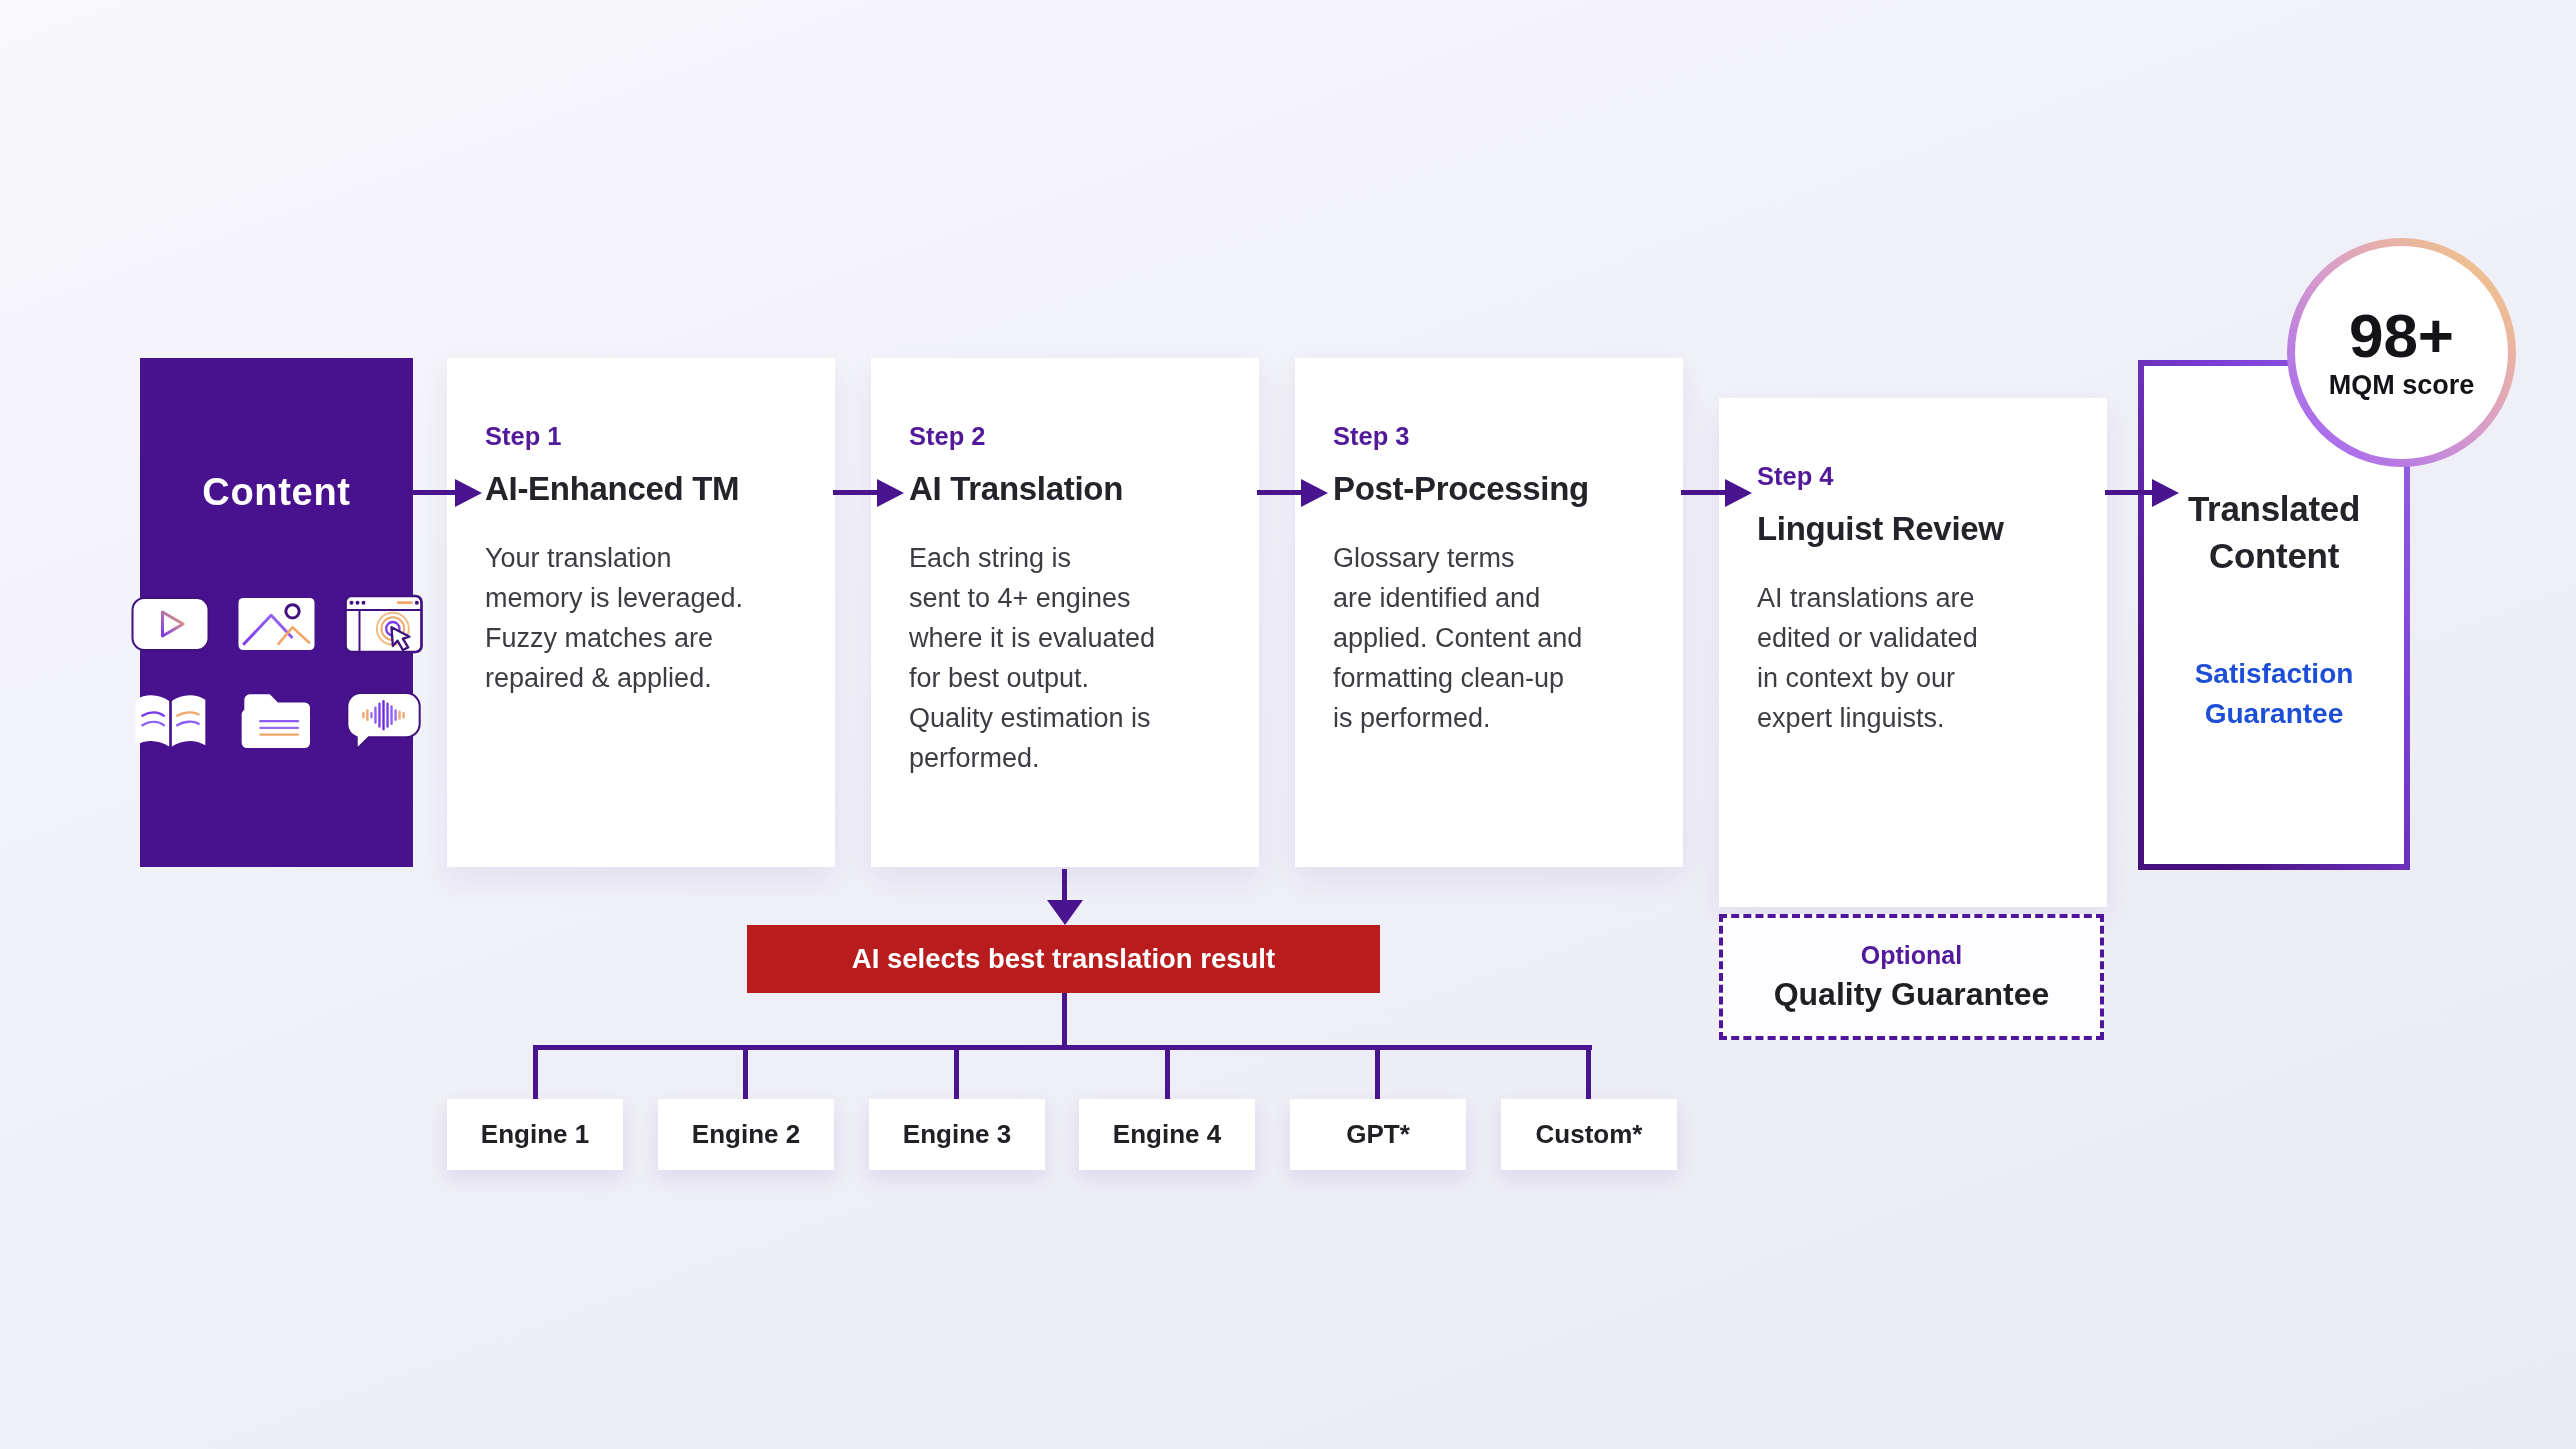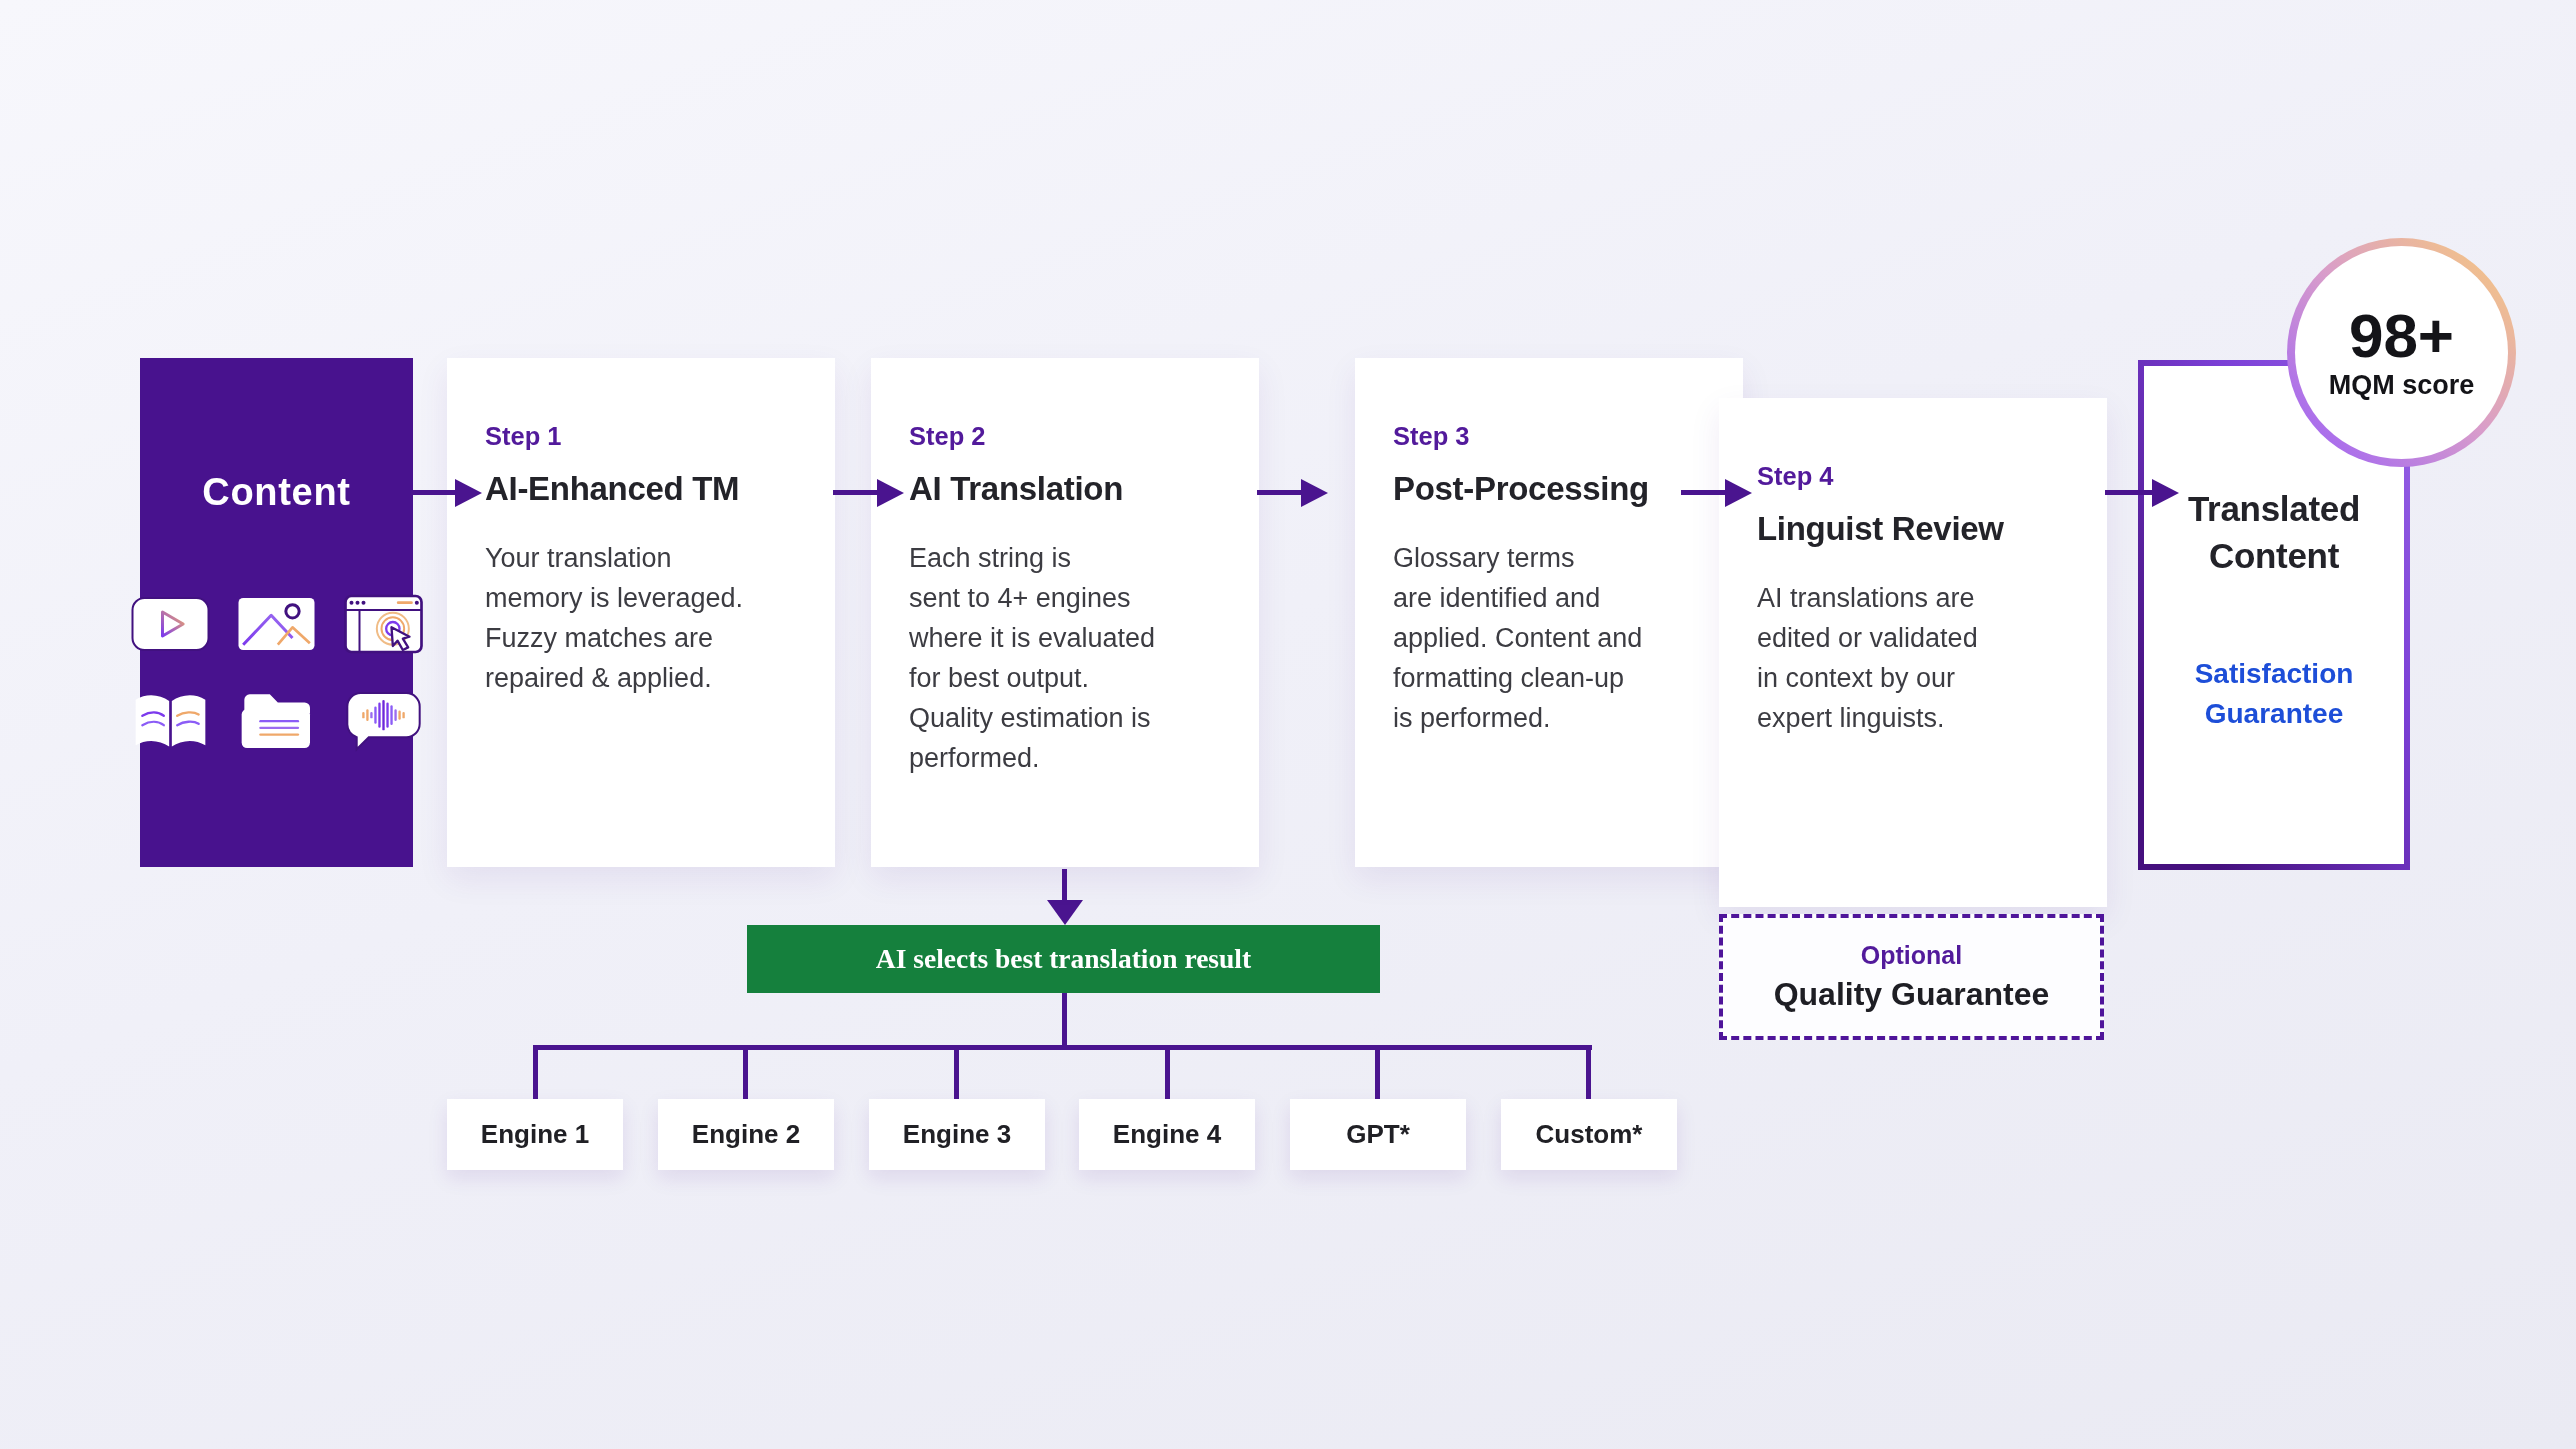--- a/index.html
+++ b/index.html
@@ -27,21 +27,21 @@
   }
   .icon-grid svg { display:block; }
 
   
   .card {
     position:absolute; top:358px; width:388px; height:509px; background:#FFFFFF;
     box-shadow:0 12px 30px rgba(74,20,143,0.08);
     padding:64px 29.5px 0 38px; z-index:2;
   }
   .card.c1 { left:447px; } .card.c2 { left:871px; }
-  .card.c3 { left:1355px; } .card.c4 { left:1719px;margin-top:40px; }
+  .card.c3 { left:1295px; } .card.c4 { left:1719px;margin-top:40px; }
   .step-label { color:#521A9B; font-weight:700; font-size:25.5px; }
   .card-title {
     margin-top:19px; color:#232329; font-weight:800; font-size:33px;
     letter-spacing:-0.3px; white-space:nowrap;
   }
   .card-desc {
     margin-top:29.5px; color:#3C3C42; font-size:27px; line-height:40px;
     white-space:pre-line;
   }
 
@@ -83,23 +83,22 @@
   .badge-inner {
     width:100%; height:100%; border-radius:50%; background:#FFFFFF;
     display:flex; flex-direction:column; align-items:center; justify-content:center;
   }
   .badge-score { color:#141418; font-weight:800; font-size:62px; line-height:64px; }
   .badge-label { color:#141418; font-weight:700; font-size:27px; margin-top:2.7px; }
 
   
   .banner {
     position:absolute; left:747px; top:925px; width:633px; height:68px;
-    background:#15803d; display:flex; align-items:center; justify-content:center;
+    background:#b91c1c; display:flex; align-items:center; justify-content:center;
     z-index:2;
-    font-family:Liberation Serif, serif;
   }
   .banner-text { color:#FFFFFF; font-weight:700; font-size:27.5px; white-space:nowrap; }
 
   
   .vline, .hline, .stub { position:absolute; background:#4A148F; z-index:1; }
   .v-step2 { left:1062px; top:869px; width:5.4px; height:35px; }
   .v-head {
     position:absolute; left:1047px; top:900px; width:0; height:0; z-index:1;
     border-left:18px solid transparent; border-right:18px solid transparent;
     border-top:25.5px solid #4A148F;

